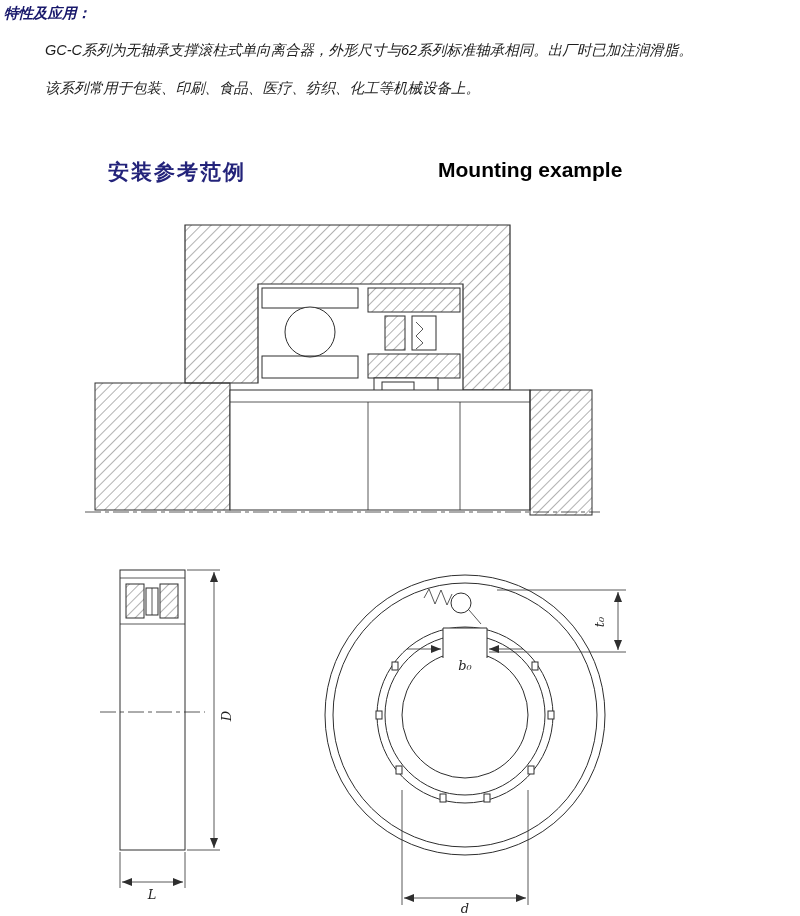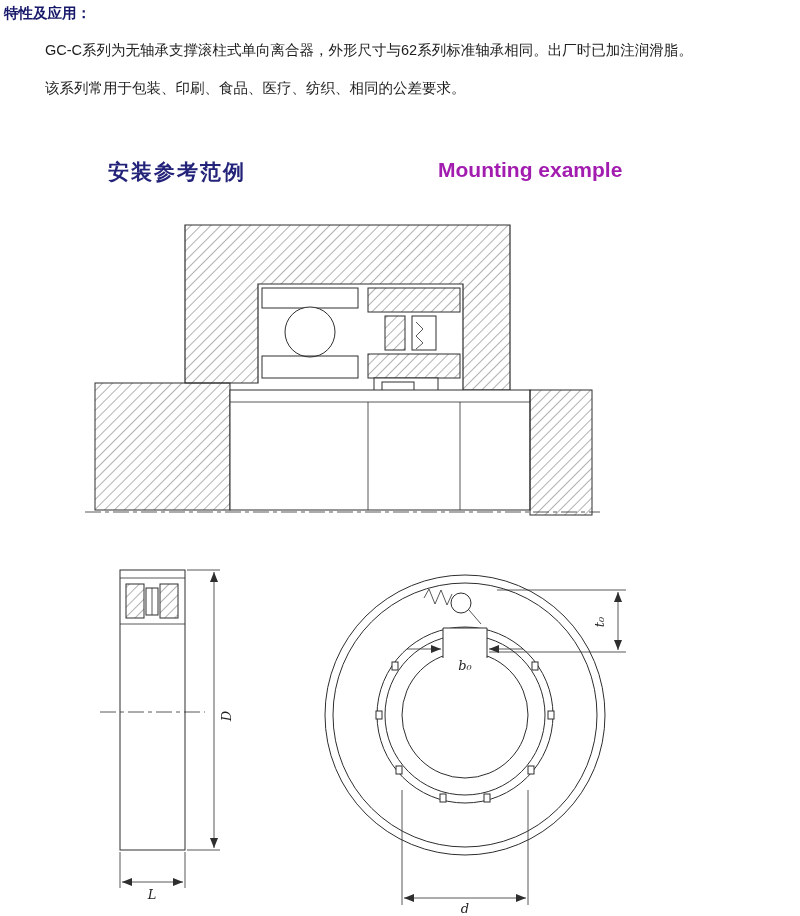--- a/index.html
+++ b/index.html
@@ -1,41 +1,41 @@
 <!DOCTYPE html>
 <html><head>
 <meta charset="utf-8">
 <style>
   html,body{margin:0;padding:0;background:#ffffff;}
   .page{
     position:relative;width:800px;height:916px;background:#ffffff;overflow:hidden;
     font-family:"Liberation Sans","DejaVu Sans",sans-serif;color:#1f1f1f;
   }
-  .intro{position:absolute;top:0;left:0;right:0;padding:2px 8px 0 4px;}
+  .intro{position:absolute;top:0;left:0;right:0;padding:2px 8px 0 4px;font-style:italic;}
   .intro-heading{font-size:14.5px;font-weight:bold;color:#18186b;line-height:23px;}
   .intro p{margin:12px;font-size:14.5px;line-height:26px;text-indent:2em;color:#1d1d1d;}
   .titles{position:absolute;top:158px;left:0;width:668px;height:34px;}
   .title-zh{position:absolute;left:108px;top:0;font-size:21px;font-weight:bold;color:#23237a;letter-spacing:2px;}
-  .title-en{position:absolute;left:438px;top:0;font-size:21px;font-weight:bold;color:#a21caf;text-align:right;}
+  .title-en{position:absolute;left:438px;top:0;font-size:21px;font-weight:bold;color:#000000;text-align:right;}
   .drawing-svg{position:absolute;top:190px;left:0;}
   .s{stroke:#2e2e2e;stroke-width:1;fill:none;}
   .sw{stroke:#2e2e2e;stroke-width:1;fill:#ffffff;}
   .thin{stroke:#2e2e2e;stroke-width:0.8;fill:none;}
   .cl{stroke:#2e2e2e;stroke-width:0.8;fill:none;stroke-dasharray:16 4 4 4;}
   .dim{font-family:"DejaVu Serif","DejaVu Sans",serif;font-size:13px;font-style:italic;fill:#1f1f1f;}
 </style>
 </head>
 <body>
 
 <div class="page">
 
   <div class="intro">
     <div class="intro-heading">特性及应用：</div>
     <p>GC-C系列为无轴承支撑滚柱式单向离合器，外形尺寸与62系列标准轴承相同。出厂时已加注润滑脂。</p>
-    <p>该系列常用于包装、印刷、食品、医疗、纺织、相同的公差要求。</p>
+    <p>该系列常用于包装、印刷、食品、医疗、纺织、化工等机械设备上。</p>
   </div>
 
   <div class="titles">
     <span class="title-zh">安装参考范例</span>
     <span class="title-en">Mounting example</span>
   </div>
 
   <svg class="drawing-svg" width="800" height="726" viewBox="0 190 800 726">
     <defs>
       <pattern id="h" patternUnits="userSpaceOnUse" width="7" height="7" patternTransform="rotate(45)">

